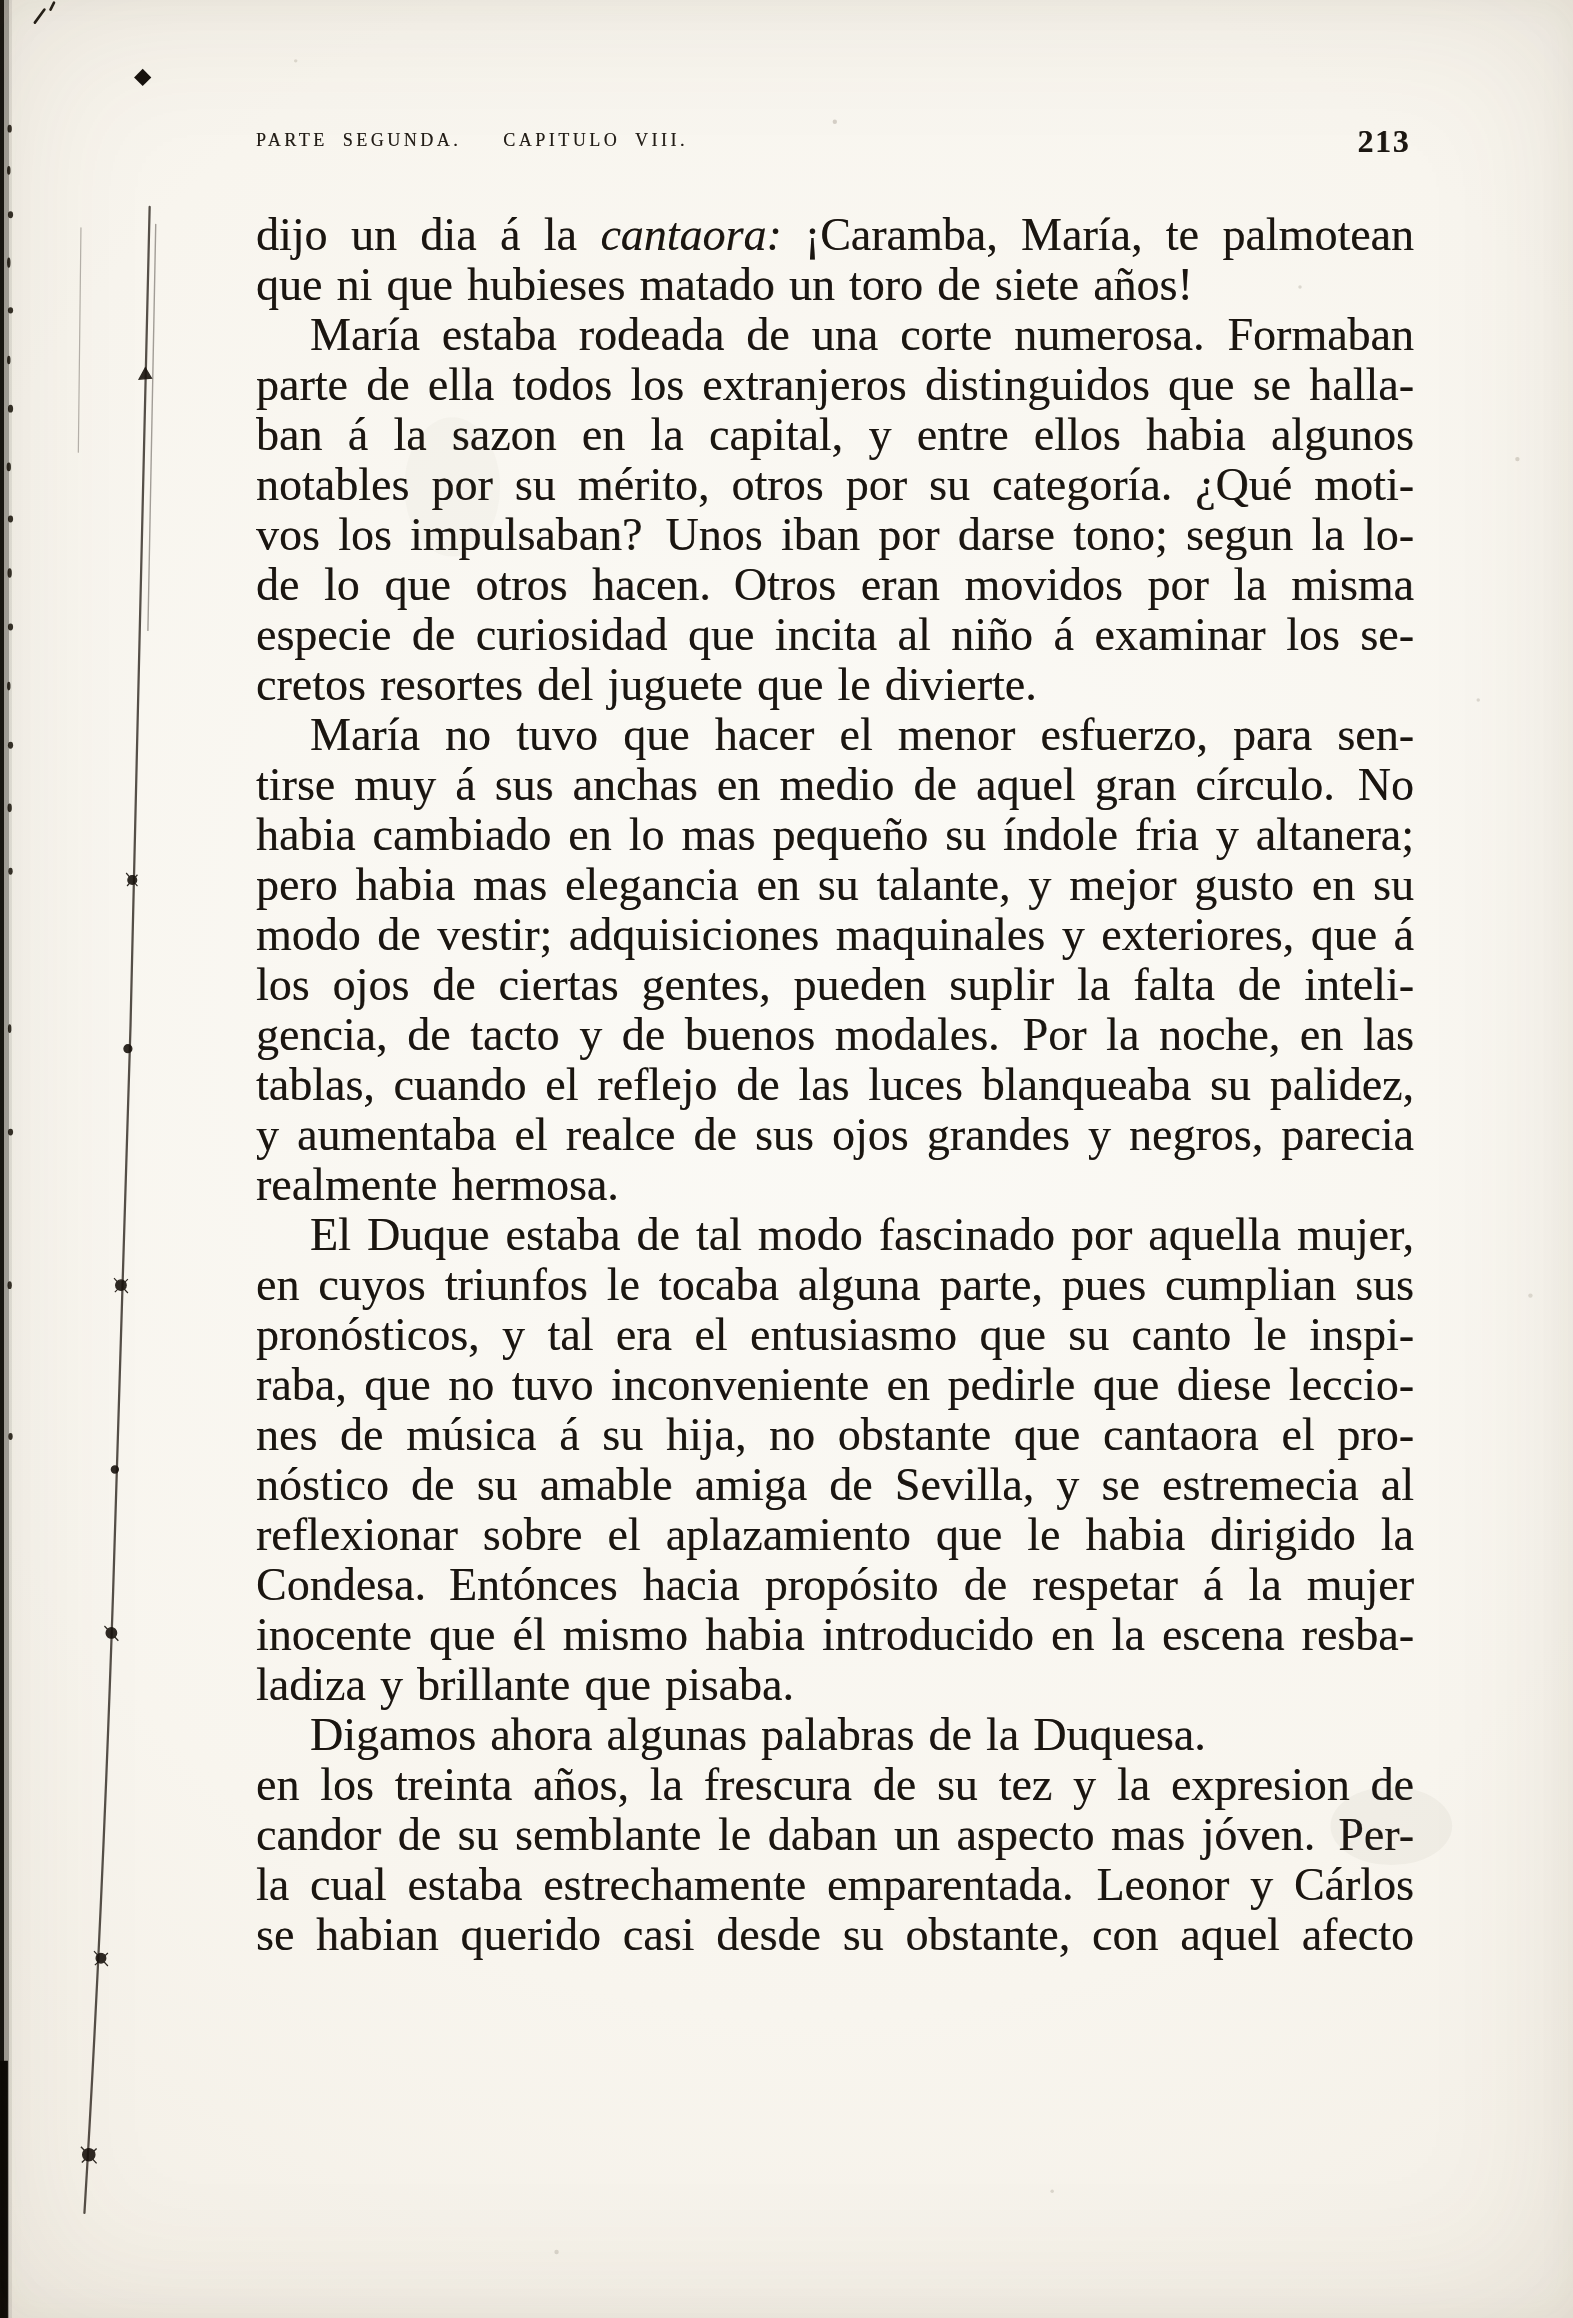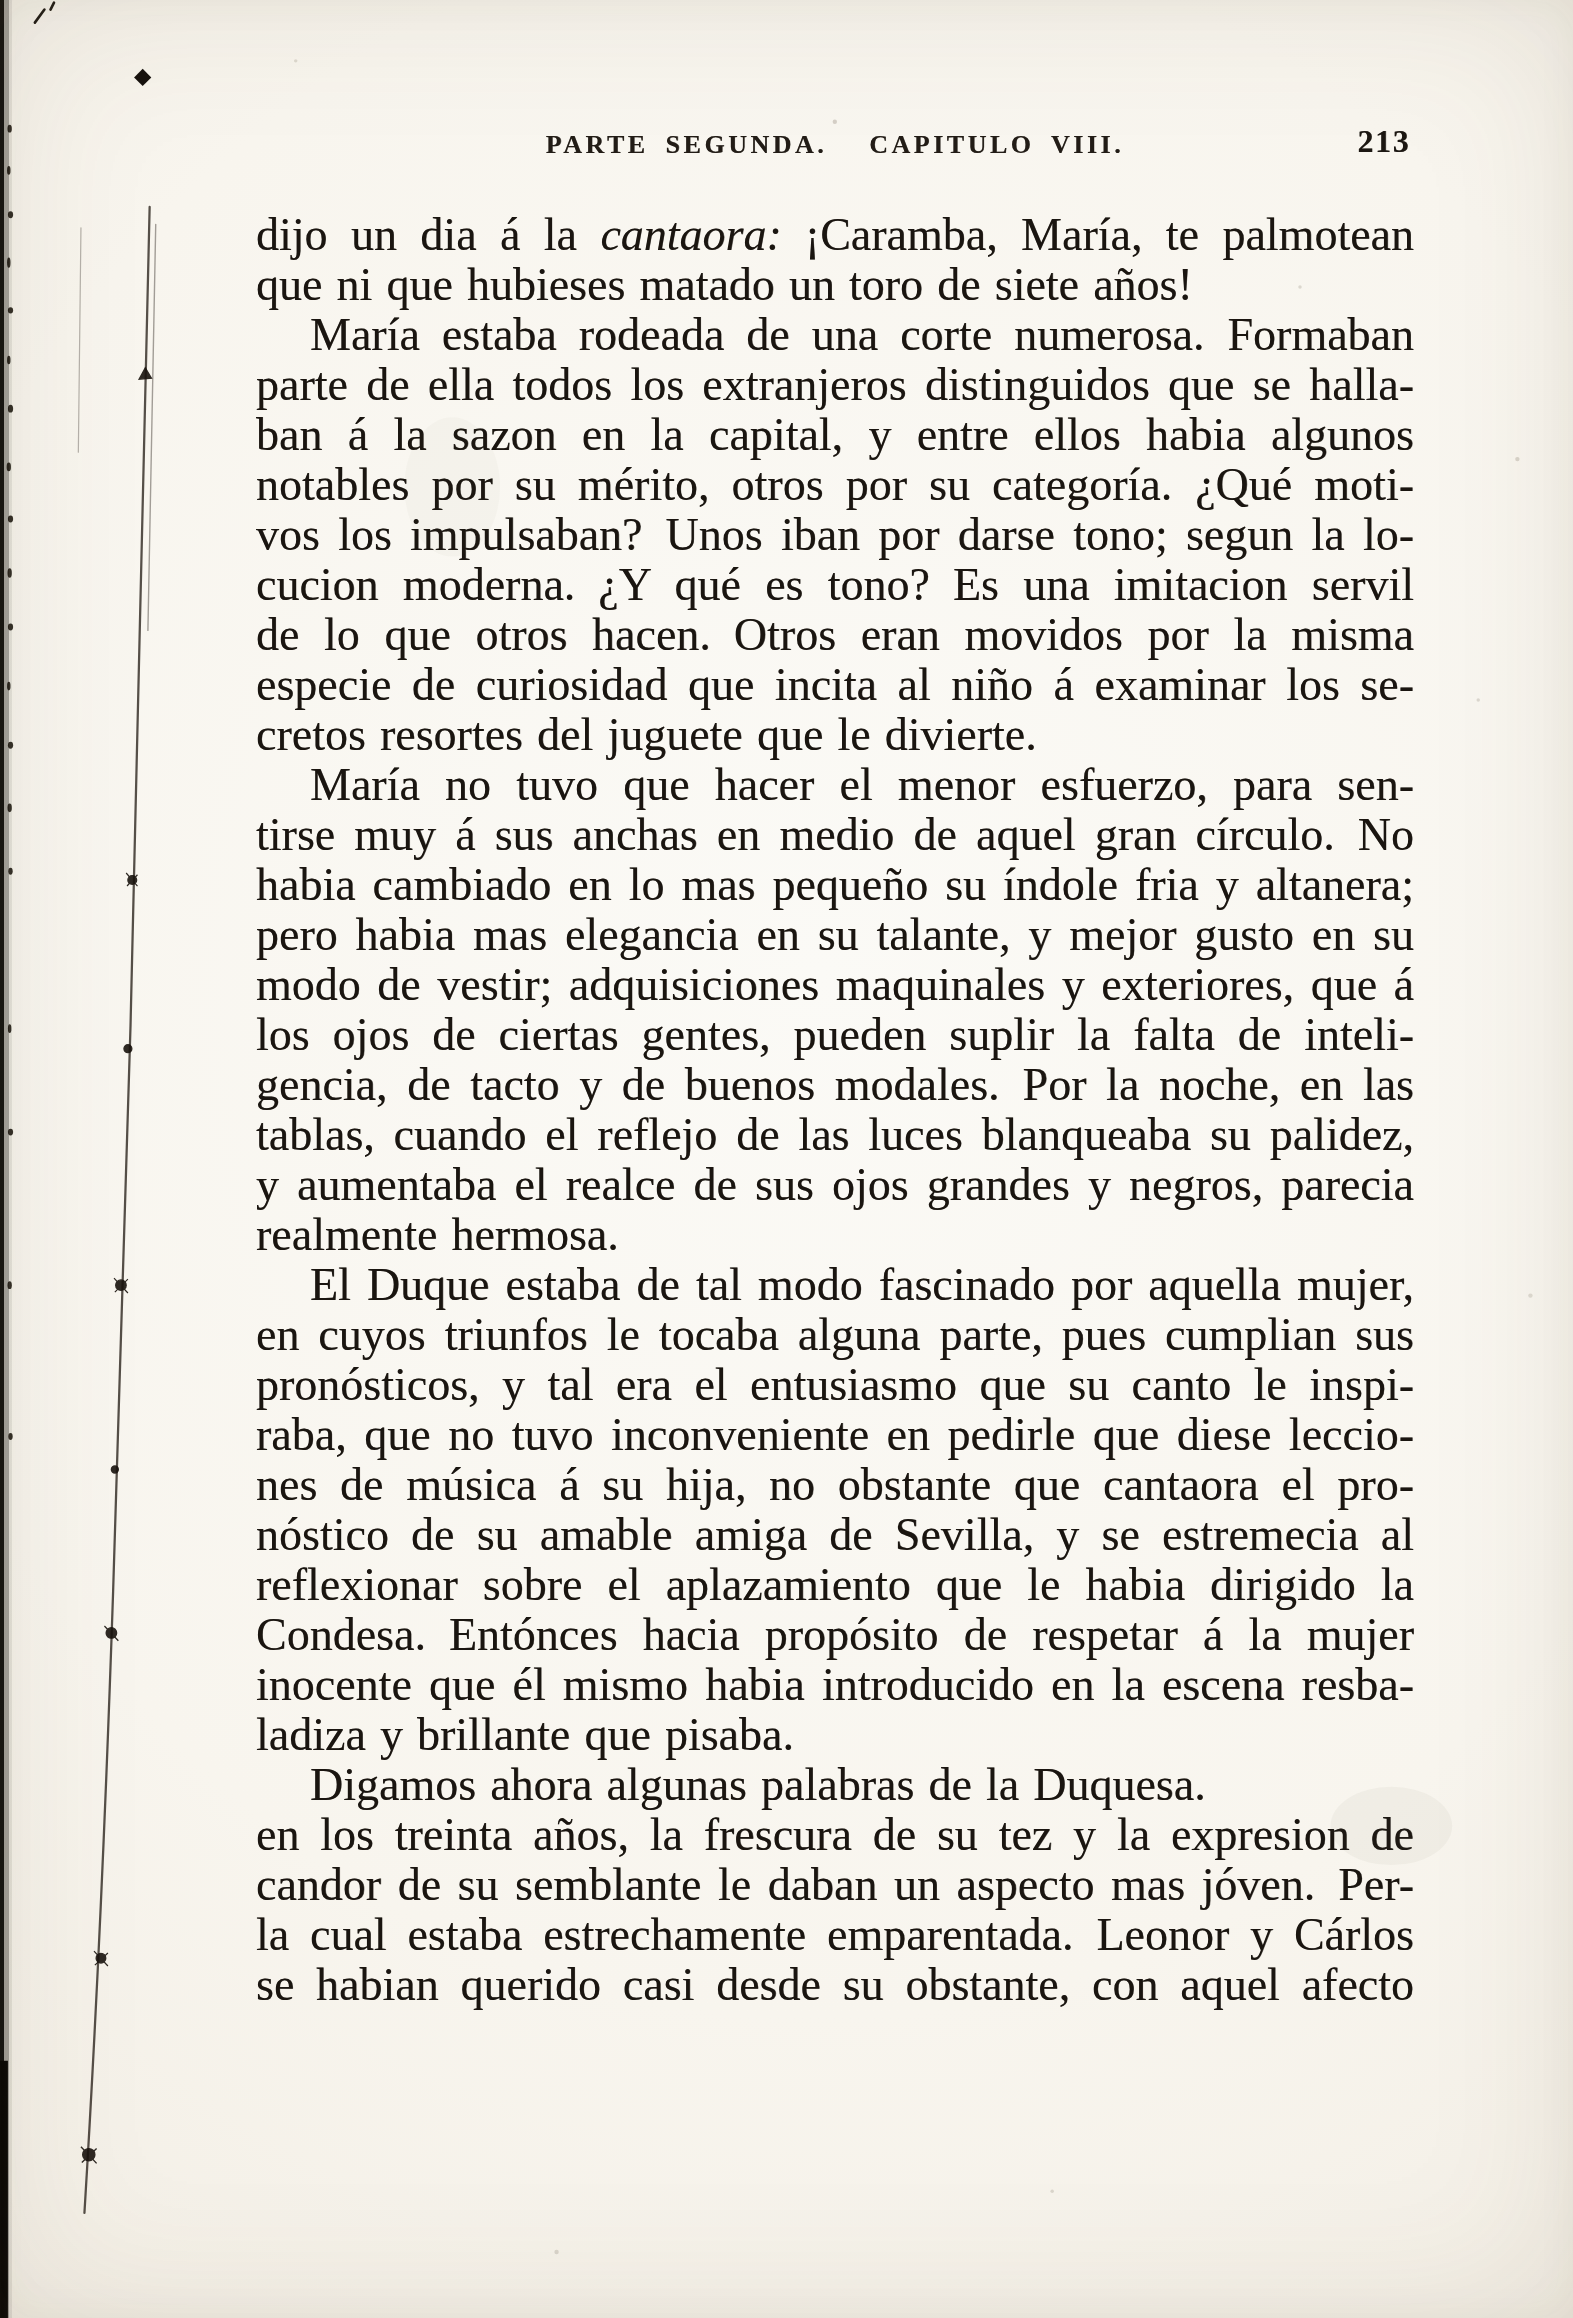--- a/index.html
+++ b/index.html
@@ -10,22 +10,22 @@
     font-family:"Liberation Serif","DejaVu Serif",serif;
     color:var(--ink,#1a1510);
     overflow:hidden;
   }
   .page::after{
     content:"";position:absolute;inset:0;pointer-events:none;
     box-shadow:inset 0 0 156px rgba(88,70,40,.10), inset 0 0 43px rgba(88,70,40,.05);
   }
   .header{position:absolute;left:256px;top:130px;width:1158px;height:45px;}
   .running-title{
-    position:absolute;left:0;right:0;text-align:center;
-    font-size:26px;font-weight:700;letter-spacing:3.5px;word-spacing:7px;
+    position:absolute;left:0;right:0;text-align:left;
+    font-size:18px;font-weight:400;letter-spacing:3.5px;word-spacing:7px;
     color:#221c16;text-shadow:0.3px 0.3px 0.3px rgba(26,21,16,.5);
   }
   .running-title span + span{margin-left:42px;}
   .pagenum{
     position:absolute;right:3.5px;top:-7px;
     font-size:32px;font-weight:700;letter-spacing:1.7px;color:#1c1712;
     text-shadow:0.3px 0.3px 0.3px rgba(26,21,16,.5);
   }
   .text-block{position:absolute;left:256px;top:210px;width:1158px;}
   .line{
@@ -58,21 +58,20 @@
   </div>
 
   <div class="text-block">
       <div class="line j"><span>dijo un dia á la </span><span class="it">cantaora:</span><span> ¡Caramba, María, te palmotean</span></div>
       <div class="line"><span>que ni que hubieses matado un toro de siete años!</span></div>
       <div class="line j ind"><span>María estaba rodeada de una corte numerosa. Formaban</span></div>
       <div class="line j"><span>parte de ella todos los extranjeros distinguidos que se halla-</span></div>
       <div class="line j"><span>ban á la sazon en la capital, y entre ellos habia algunos</span></div>
       <div class="line j"><span>notables por su mérito, otros por su categoría. ¿Qué moti-</span></div>
       <div class="line j"><span>vos los impulsaban? Unos iban por darse tono; segun la lo-</span></div>
-      <div class="line j"><span>cucion moderna. ¿Y qué es tono? Es una imitacion servil</span></div>
       <div class="line j"><span>de lo que otros hacen. Otros eran movidos por la misma</span></div>
       <div class="line j"><span>especie de curiosidad que incita al niño á examinar los se-</span></div>
       <div class="line"><span>cretos resortes del juguete que le divierte.</span></div>
       <div class="line j ind"><span>María no tuvo que hacer el menor esfuerzo, para sen-</span></div>
       <div class="line j"><span>tirse muy á sus anchas en medio de aquel gran círculo. No</span></div>
       <div class="line j"><span>habia cambiado en lo mas pequeño su índole fria y altanera;</span></div>
       <div class="line j"><span>pero habia mas elegancia en su talante, y mejor gusto en su</span></div>
       <div class="line j"><span>modo de vestir; adquisiciones maquinales y exteriores, que á</span></div>
       <div class="line j"><span>los ojos de ciertas gentes, pueden suplir la falta de inteli-</span></div>
       <div class="line j"><span>gencia, de tacto y de buenos modales. Por la noche, en las</span></div>

